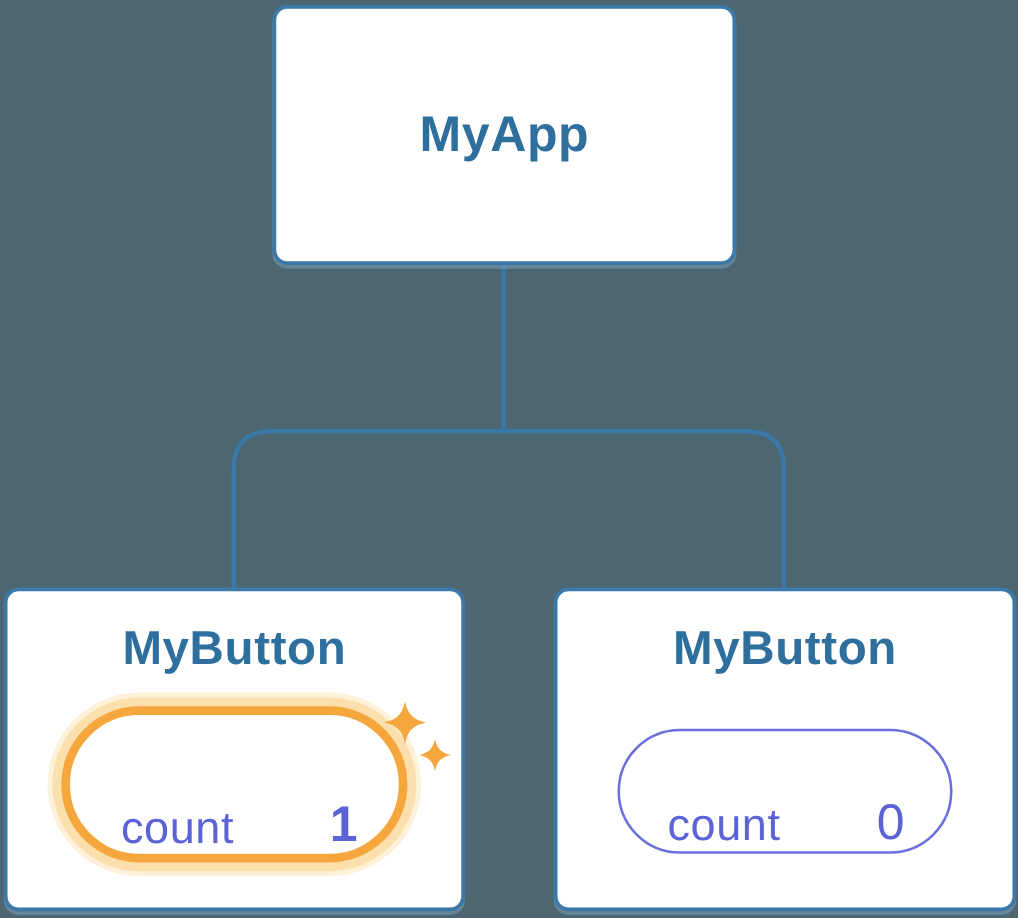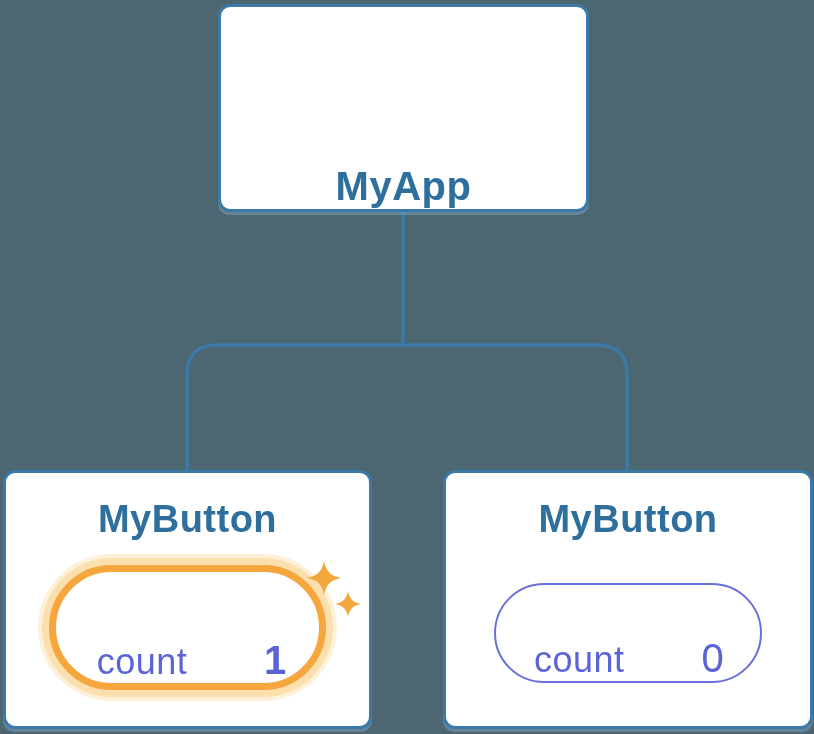--- a/index.html
+++ b/index.html
@@ -16,21 +16,21 @@
   .card {
     position:absolute; z-index:1;
     background: var(--card, #FFFFFF);
     border:3px solid var(--line, #3B79A8);
     border-radius:12px;
     box-sizing:border-box;
     box-shadow: 0 3px 0 rgba(150,190,220,0.35);
   }
   #root-node {
     left:218px; top:4px; width:371px; height:208px;
-    display:flex; align-items:flex-end; justify-content:center;
+    display:flex; align-items:center; justify-content:center;
   }
   #child-left  { left:3px;   top:470px; width:369px; height:259px; }
   #child-right { left:443px; top:470px; width:370px; height:259px; }
 
   .node-title {
     font-size:40px; font-weight:bold;
     color: var(--title, #2F6F9E);
     letter-spacing:0.5px;
   }
   .child-inner {

